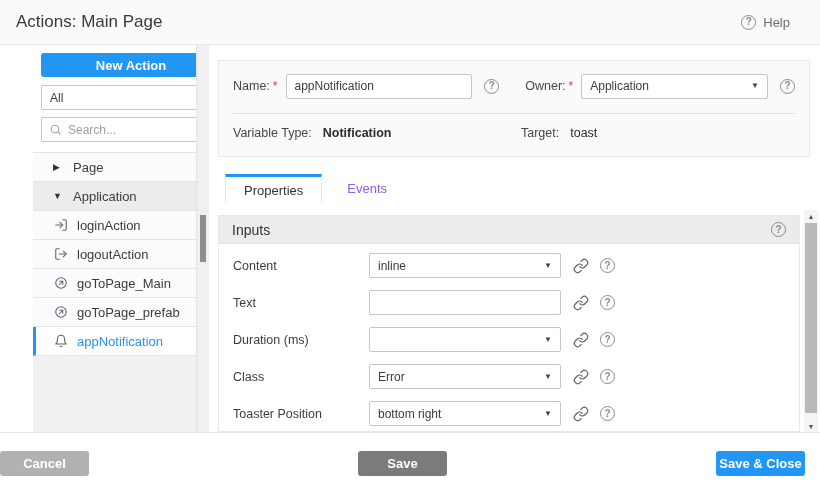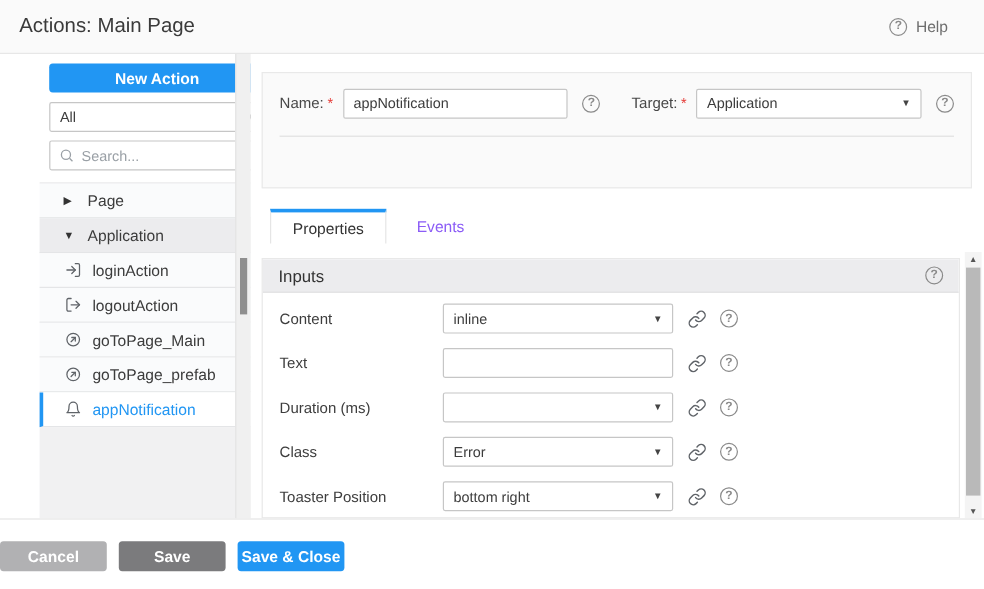--- a/index.html
+++ b/index.html
@@ -107,21 +107,21 @@
   .v-scroll { position:absolute; left:595px; top:165px; width:14px; height:222px; background:#f4f4f4; }
   .v-scroll .arrow { position:absolute; left:0; width:14px; height:12px; display:flex;
     align-items:center; justify-content:center; font-size:7px; color:#555; cursor:pointer; }
   .v-scroll .arrow.up { top:0; }
   .v-scroll .arrow.down { bottom:0; }
   .v-scroll .thumb { position:absolute; left:1px; top:13px; width:12px; height:190px;
     background:#b9b9b9; cursor:pointer; }
 
   
   .app-footer { position:absolute; left:0; bottom:0; width:820px; height:59px; background:#fff;
-    border-top:1px solid #e4e4e4; display:flex; justify-content:flex-start; align-items:flex-start;
+    border-top:1px solid #e4e4e4; display:flex; justify-content:space-between; align-items:flex-start;
     padding:18px 15px 0 0; gap:10px; }
   .btn { width:89px; height:25px; border:none; border-radius:3px; color:#fff; font-size:13px;
     font-weight:bold; cursor:pointer; font-family:"Liberation Sans", sans-serif; }
   .btn-cancel { background:#b1b1b3; }
   .btn-save { background:#7b7b7d; }
   .btn-save-close { background:#2196f3; }
 </style>
 </head>
 <body>
 
@@ -215,29 +215,37 @@
   </div>
 
   <main class="main-panel">
 
     <section class="form-card">
       <div class="form-row1">
         <span class="fld-label">Name:</span>
         <span class="req">*</span>
         <input class="text-input w192" type="text" value="appNotification" style="">
         <span class="qicon ml12">?</span>
-        <span class="fld-label ml26">Target:</span>
+        <span class="fld-label ml26">Owner:</span>
         <span class="req">*</span>
         <div class="ui-select">
           <span>Application</span>
           <span class="sel-caret">▼</span>
         </div>
         <span class="qicon ml12">?</span>
       </div>
       <hr class="card-divider">
+      <div class="form-row2">
+        <span class="vt-group">
+          <span class="stat-label">Variable Type:</span>
+          <span class="stat-value bold">Notification</span>
+        </span>
+        <span class="stat-label">Target:</span>
+        <span class="stat-value">toast</span>
+      </div>
     </section>
 
     <div class="tabbar" id="tabbar">
         <div class="tab active">Properties</div>
         <div class="tab">Events</div>
       </div>
 
     <section class="props">
       <div class="props-header">
         <span class="props-title">Inputs</span>

